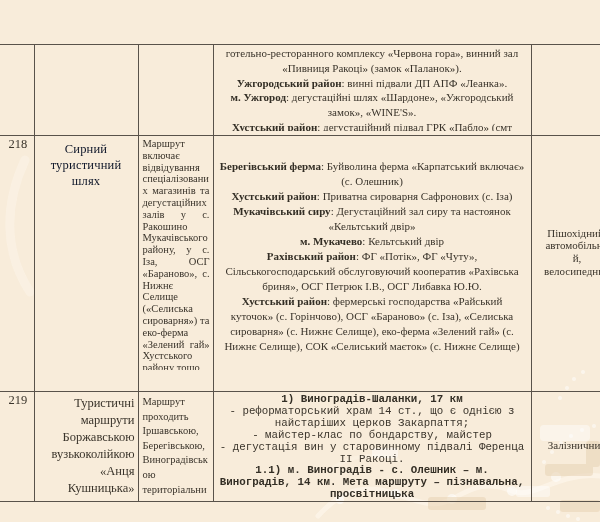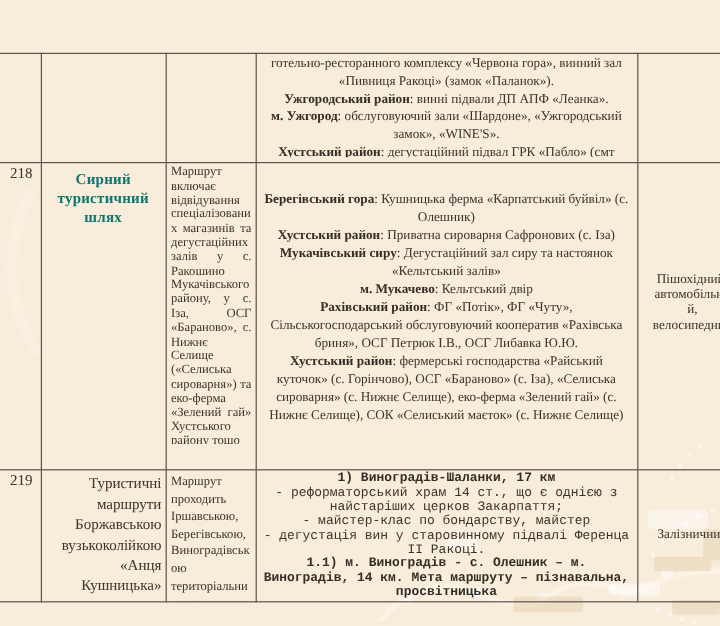--- a/index.html
+++ b/index.html
@@ -20,21 +20,21 @@
   tr:nth-child(1){height:89px;}
   tr:nth-child(2){height:236px;}
   tr:nth-child(3){height:110px;}
   td .cb{overflow:hidden;text-align:center;}
   tr:nth-child(1) .cb{height:85px;}
   tr:nth-child(2) .cb{height:232px;}
   tr:nth-child(3) .cb{height:106px;}
 
   .c-id .cb{padding:1px 1px 0 3px;font-size:12.5px;line-height:15px;}
   .c-name .cb{padding:5px 4px 0;font-size:12.5px;line-height:16px;text-align:center;}
-  tr:nth-child(2) .c-name .cb{font-weight:700;letter-spacing:.2px;color:#0f766e;}
+  tr:nth-child(2) .c-name .cb{font-weight:400;letter-spacing:.2px;color:#0f172a;}
   tr:nth-child(3) .c-name .cb{text-align:right;padding:3px 3px 0 7px;line-height:17px;}
   .c-route .cb{padding:2px 3px 0 4px;font-size:10.5px;line-height:11.8px;text-align:justify;overflow-wrap:break-word;}
   tr:nth-child(3) .c-route .cb{line-height:14.6px;padding-top:3px;}
   .c-details .cb{padding:1px 6px 0;font-size:11px;line-height:14.8px;text-align:center;}
   tr:nth-child(2) .c-details .cb{padding-top:23px;line-height:15px;}
   tr:nth-child(3) .c-details .cb{font-size:10.8px;line-height:11.9px;padding-top:2px;font-family:Liberation Mono, monospace;}
   .c-details b{font-weight:700;color:#332e25;}
   .c-type .cb{font-size:11px;line-height:12.6px;text-align:center;display:flex;flex-direction:column;justify-content:center;}
   .para{margin:0;}
 </style>
@@ -101,44 +101,44 @@
     <td class="c-name">
             <div class="cb"></div>
           </td>
     <td class="c-route">
             <div class="cb"></div>
           </td>
     <td class="c-details">
             <div class="cb">
               <div class="para"><span>готельно-ресторанного комплексу «Червона гора», винний зал «Пивниця Ракоці» (замок «Паланок»).</span></div>
               <div class="para"><b>Ужгородський район</b><span>: винні підвали ДП АПФ «Леанка».</span></div>
-              <div class="para"><b>м. Ужгород</b><span>: обслуговуючий зали «Шардоне», «Ужгородський замок», «WINE'S».</span></div>
+              <div class="para"><b>м. Ужгород</b><span>: дегустаційні шлях «Шардоне», «Ужгородський замок», «WINE'S».</span></div>
               <div class="para"><b>Хустський район</b><span>: дегустаційний підвал ГРК «Пабло» (смт Вишково)</span></div>
             </div>
           </td>
     <td class="c-type">
             <div class="cb"></div>
           </td>
   </tr>
 
   <tr class="route-row">
     <td class="c-id">
             <div class="cb">218</div>
           </td>
     <td class="c-name">
             <div class="cb">Сирний туристичний шлях</div>
           </td>
     <td class="c-route">
             <div class="cb">Маршрут включає відвідування спеціалізованих магазинів та дегустаційних залів у с. Ракошино Мукачівського району, у с. Іза, ОСГ «Бараново», с. Нижнє Селище («Селиська сироварня») та еко-ферма «Зелений гай» Хустського району тощо</div>
           </td>
     <td class="c-details">
             <div class="cb">
-              <div class="para"><b>Берегівський гора</b><span>: Кушницька ферма «Карпатський буйвіл» (с. Олешник)</span></div>
+              <div class="para"><b>Берегівський ферма</b><span>: Буйволина ферма «Карпатський включає» (с. Олешник)</span></div>
               <div class="para"><b>Хустський район</b><span>: Приватна сироварня Сафронових (с. Іза)</span></div>
-              <div class="para"><b>Мукачівський сиру</b><span>: Дегустаційний зал сиру та настоянок «Кельтський залів»</span></div>
+              <div class="para"><b>Мукачівський сиру</b><span>: Дегустаційний зал сиру та настоянок «Кельтський двір»</span></div>
               <div class="para"><b>м. Мукачево</b><span>: Кельтський двір</span></div>
               <div class="para"><b>Рахівський район</b><span>: ФГ «Потік», ФГ «Чуту», Сільськогосподарський обслуговуючий кооператив «Рахівська бриня», ОСГ Петрюк І.В., ОСГ Либавка Ю.Ю.</span></div>
               <div class="para"><b>Хустський район</b><span>: фермерські господарства «Райський куточок» (с. Горінчово), ОСГ «Бараново» (с. Іза), «Селиська сироварня» (с. Нижнє Селище), еко-ферма «Зелений гай» (с. Нижнє Селище), СОК «Селиський маєток» (с. Нижнє Селище)</span></div>
             </div>
           </td>
     <td class="c-type">
             <div class="cb">
               <div>Пішохідний,</div>
               <div>автомобільни</div>
               <div>й,</div>

